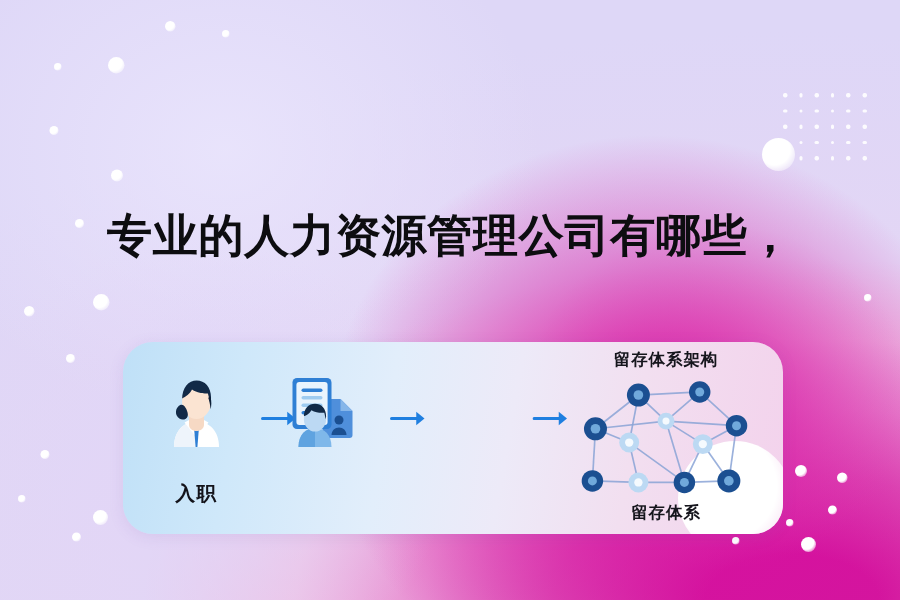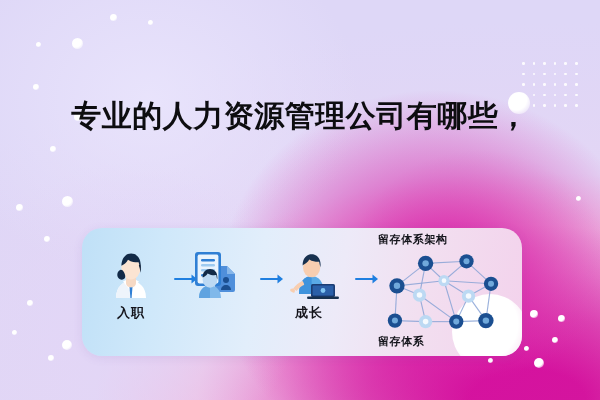--- a/index.html
+++ b/index.html
@@ -38,44 +38,44 @@
   }
   .dotgrid{position:absolute;display:grid;gap:8px;}
   .dotgrid i{width:2.6px;height:2.6px;border-radius:50%;background:rgba(255,255,255,.9);display:block;}
 
   
   .title{
     position:absolute;left:0;right:0;top:92px;text-align:center;
     color:#0d0d10;font-weight:bold;font-size:30px;line-height:47px;
     letter-spacing:.5px;white-space:nowrap;
   }
-  .title div{font-weight:bold;}
+  .title div{font-weight:bold;margin-top:42px;}
 
   
   .panel{
     position:absolute;left:82px;top:228px;width:440px;height:128px;
     border-radius:20px;
     background:linear-gradient(100deg,#bfe0f7 0%,#cfe8fa 18%,#e2eefb 40%,#edeaf8 58%,#f2dff0 76%,#f3d2ec 100%);
     box-shadow:0 2px 10px rgba(120,90,170,.12);
     overflow:hidden;
   }
   .panel-glow{
     position:absolute;right:-6px;bottom:-14px;width:76px;height:76px;border-radius:50%;
     background:radial-gradient(circle at 40% 40%, #ffffff 0%, #ffffff 55%, rgba(255,255,255,.4) 75%, rgba(255,255,255,0) 100%);
   }
 
   .step{position:absolute;text-align:center;}
   .step .art{width:58px;height:56px;margin:0 auto;}
   .step .lbl{
-    margin-top:4px;font-size:13px;font-weight:bold;color:#13131a;letter-spacing:1px;
+    margin-top:20px;font-size:13px;font-weight:bold;color:#13131a;letter-spacing:1px;
   }
   .arrow{position:absolute;width:26px;height:14px;}
 
   .net-title,.net-sub{
-    position:absolute;font-size:11px;font-weight:bold;color:#15151c;
+    position:absolute;text-align:center;font-size:11px;font-weight:bold;color:#15151c;
     letter-spacing:.6px;white-space:nowrap;
   }
 </style>
 </head>
 <body>
 
 <div id="stage">
 
   <div class="bg-base"></div>
   <div class="bg-tl"></div>
@@ -193,38 +193,20 @@
       </div>
     </div>
 
     <div class="arrow" style="left:178px;top:44px;">
       <svg viewBox="0 0 26 14" width="26" height="14">
         <path d="M1 7h19" stroke="#1f7fe0" stroke-width="2" stroke-linecap="round" fill="none"></path>
         <path d="M17.5 2.5L23 7l-5.5 4.5z" fill="#1f7fe0"></path>
       </svg>
     </div>
 
-    <div class="step" style="left:188px;top:16px;width:78px;">
-      <div class="art" style="width:64px;">
-        <svg viewBox="0 0 64 56" width="64" height="56">
-          <path d="M22 50c0-12 5.4-18 12.6-18S47 38 47 50z" fill="#5aa9e6"></path>
-          <path d="M22 50c0-12 5.4-18 12.6-18V50z" fill="#3e93dd"></path>
-          <ellipse cx="34.6" cy="23.5" rx="8.6" ry="9.8" fill="#f8ceb0"></ellipse>
-          <path d="M25.6 21.6c0-7.4 4-11.4 9-11.4s9 3.8 9 10.2c0 1.6-.3 2.8-.3 2.8l-1.2-5.4s-5.6.7-9.8-2.2c-1.2 2.5-4 4.6-6.2 5.5z" fill="#17314f"></path>
-          <path d="M25.8 37c-3.6 1.2-7.4 4.4-9.6 7.6l3.4 2.4c2-2.8 5-5.2 7.8-6.2z" fill="#f8ceb0"></path>
-          <path d="M16.4 44.6c-1.8-.6-3.6.4-3.2 1.8.3 1.1 1.6 1.2 2.3 1.9.6.6 1.6.7 2.1-.1.6-.9.7-3.1-1.2-3.6z" fill="#f8ceb0"></path>
-          <path d="M27.8 38.2c1.5-.6 2.9.6 2.6 2-.3 1.5-2 2.6-3.5 2.2z" fill="#3e93dd"></path>
-          <rect x="34" y="40" width="24" height="13" rx="1.6" fill="#1b3d74"></rect>
-          <rect x="35.6" y="41.6" width="20.8" height="9.8" rx="1" fill="#2a5fa8"></rect>
-          <circle cx="46" cy="46.5" r="2.4" fill="#7fc4f2"></circle>
-          <rect x="30" y="52.4" width="32" height="2.6" rx="1.3" fill="#17314f"></rect>
-        </svg>
-      </div>
-      <div class="lbl">成长</div>
-    </div>
 
     <div class="arrow" style="left:273px;top:44px;">
       <svg viewBox="0 0 26 14" width="26" height="14">
         <path d="M1 7h19" stroke="#1f7fe0" stroke-width="2" stroke-linecap="round" fill="none"></path>
         <path d="M17.5 2.5L23 7l-5.5 4.5z" fill="#1f7fe0"></path>
       </svg>
     </div>
 
     <div class="net-title" style="left:296px;top:4px;width:132px;">留存体系架构</div>
 

